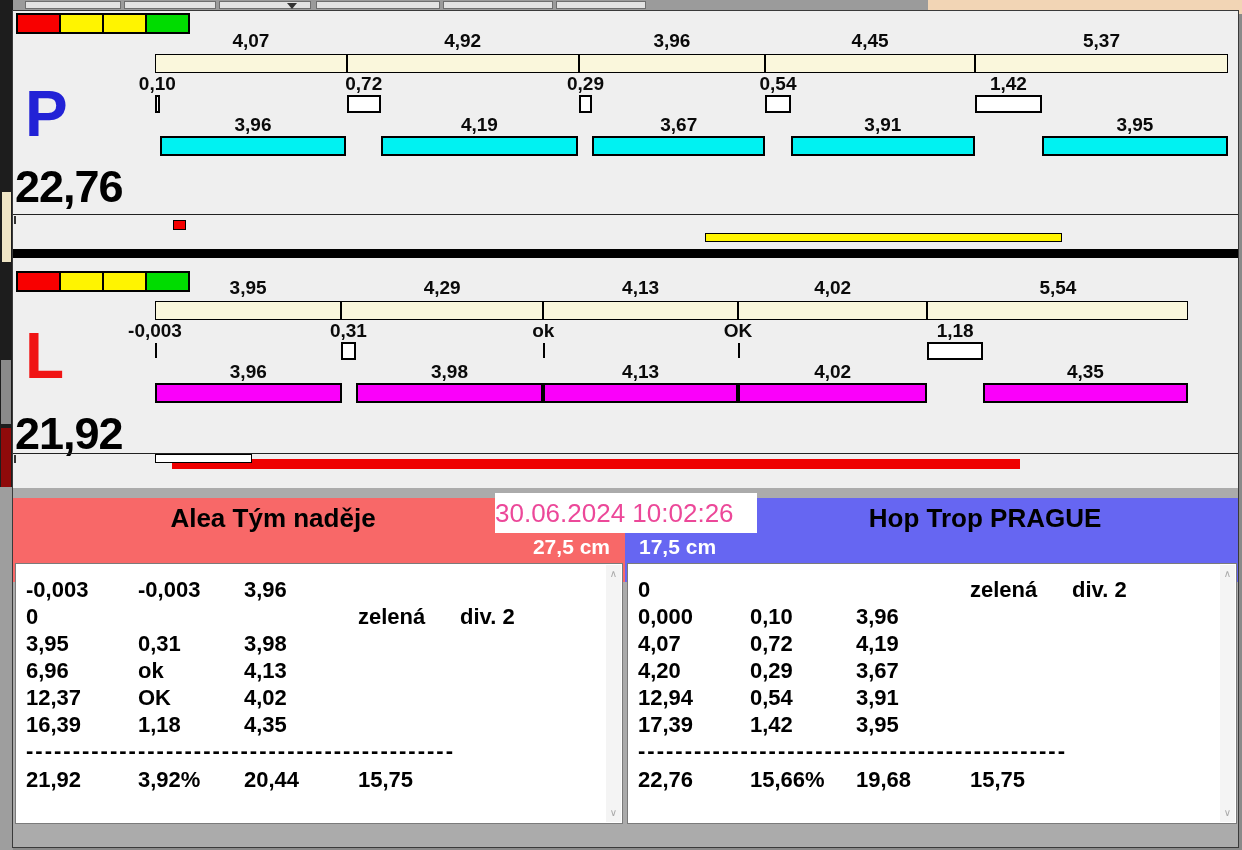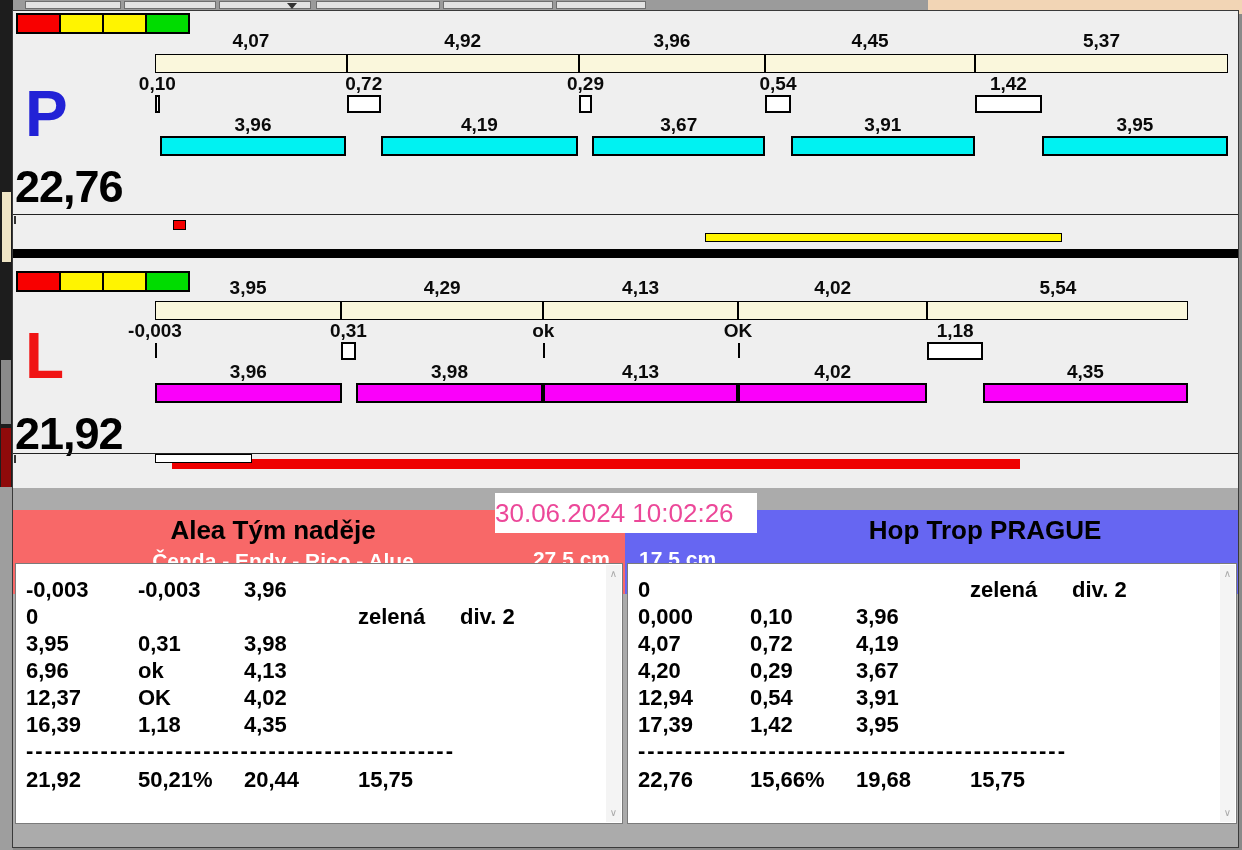--- a/index.html
+++ b/index.html
@@ -47,21 +47,21 @@
   .panel-sep-line{position:absolute;left:0;right:0;top:203px;height:1px;background:#222;}
   #panel-l .panel-sep-line{top:195px;}
   .marker-strip{position:absolute;left:0;right:0;top:204px;height:33px;}
   #panel-l .marker-strip{top:196px;}
   .strip-tick{position:absolute;left:1px;top:1px;width:2px;height:8px;background:#333;}
   .marker-bar{position:absolute;box-sizing:border-box;}
 
   
   #splitter{position:absolute;left:0;right:0;top:477px;height:10px;background:#ababab;}
   #bottom{position:absolute;left:0;right:0;top:477px;height:359px;background:#ababab;}
-  .team-header{position:absolute;top:10px;width:613px;height:84px;margin-top:12px;}
+  .team-header{position:absolute;top:10px;width:613px;height:84px;}
   #header-0{left:0;}
   #header-1{left:612px;}
   .team-name{position:absolute;top:5px;font-size:26px;font-weight:bold;color:#000;text-align:center;white-space:nowrap;}
   #header-0 .team-name{left:0;width:520px;}
   #header-1 .team-name{left:130px;width:460px;}
   .team-players{position:absolute;top:39px;font-size:21px;font-weight:bold;color:#fff;text-align:center;white-space:nowrap;}
   #header-0 .team-players{left:20px;width:500px;}
   #header-1 .team-players{left:135px;width:475px;}
   .team-distance{position:absolute;top:37px;font-size:21px;font-weight:bold;color:#fff;white-space:nowrap;}
   #header-0 .team-distance{right:16px;}
@@ -225,21 +225,20 @@
           <div class="marker-bar" style="left: 159px; top: 5px; width: 848px; height: 10px; background: rgb(238, 0, 0); z-index: 1;"></div>
         </div>
     </div>
 
     <div id="splitter"></div>
 
     <div id="bottom">
 
       <div class="team-header" id="header-0" style="background: rgb(248, 104, 104);">
         <div class="team-name">Alea Tým naděje</div>
-        <div class="team-players">Čenda - Endy - Rico - Alue</div>
         <div class="team-distance">27,5 cm</div>
       </div>
 
       <div class="team-header" id="header-1" style="background: rgb(102, 102, 242);">
         <div class="team-name">Hop Trop PRAGUE</div>
         <div class="team-distance">17,5 cm</div>
       </div>
 
       <div id="date-box">30.06.2024 10:02:26</div>
 
@@ -283,21 +282,21 @@
             <div class="t-row">
               <div class="t-cell">16,39</div>
               <div class="t-cell">1,18</div>
               <div class="t-cell">4,35</div>
               <div class="t-cell"></div>
               <div class="t-cell"></div>
             </div>
             <div class="dash-row">----------------------------------------------</div>
             <div class="t-row summary-row">
               <div class="t-cell">21,92</div>
-              <div class="t-cell">50,21%</div>
+              <div class="t-cell">3,92%</div>
               <div class="t-cell">20,44</div>
               <div class="t-cell">15,75</div>
               <div class="t-cell"></div>
             </div>
           </div>
         <div class="vscroll">
           <div class="scroll-arrow scroll-up">∧</div>
           <div class="scroll-arrow scroll-down">∨</div>
         </div>
       </div>

